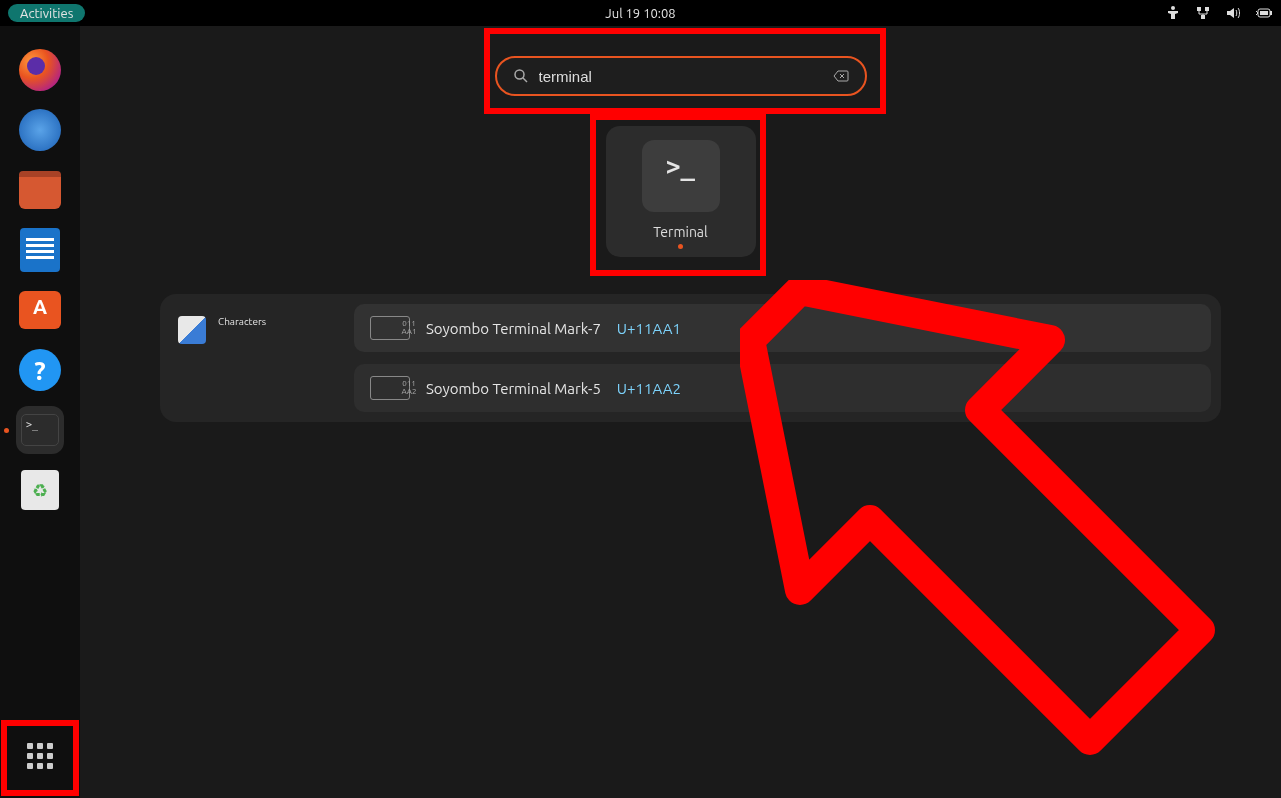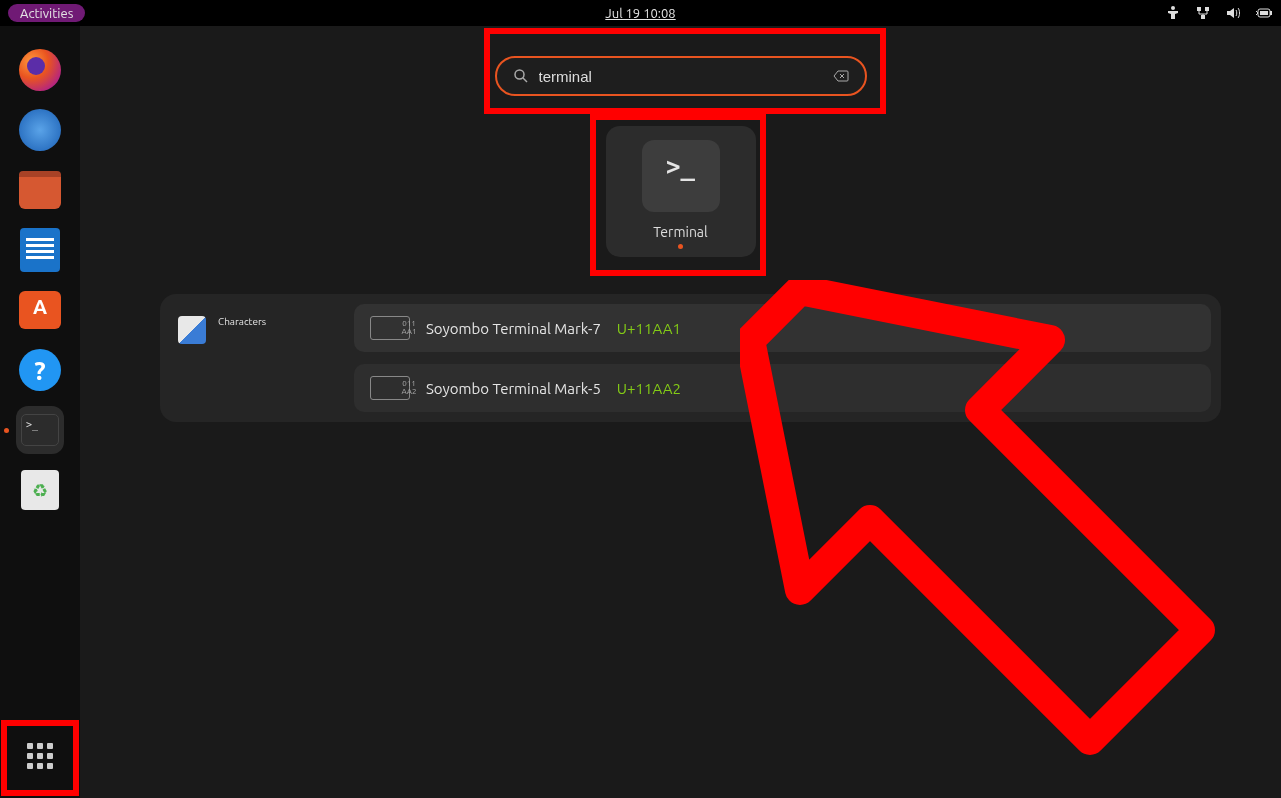--- a/index.html
+++ b/index.html
@@ -17,30 +17,29 @@
     .topbar {
       height: 26px;
       background: #000;
       display: flex;
       align-items: center;
       justify-content: space-between;
       padding: 0 8px;
       font-size: 13px;
     }
     .activities {
-      background: #701a75;
+      background: #0f766e;
       padding: 2px 12px;
       border-radius: 11px;
       cursor: pointer;
     }
     .datetime {
       position: absolute;
       left: 50%;
       transform: translateX(-50%);
-      text-decoration: underline;
     }
     .status-icons {
       display: flex;
       gap: 14px;
       align-items: center;
     }
     .status-icons svg { fill: #ddd; }
     
     
     .dock {
@@ -229,21 +228,21 @@
       font-size: 8px;
       color: #aaa;
       display: flex;
       flex-direction: column;
       align-items: center;
       justify-content: center;
       line-height: 1;
       padding-left: 38px;
     }
     .char-name { font-size: 15px; }
-    .char-code { font-size: 15px; color: #84cc16; }
+    .char-code { font-size: 15px; color: #7dd3fc; }
     
     
     .redbox {
       position: absolute;
       border: 6px solid #ff0000;
       pointer-events: none;
     }
     .redbox.b1 { left: 484px; top: 28px; width: 402px; height: 86px; }
     .redbox.b2 { left: 590px; top: 114px; width: 176px; height: 162px; }
     .redbox.b3 { left: 1px; top: 720px; width: 78px; height: 76px; }

